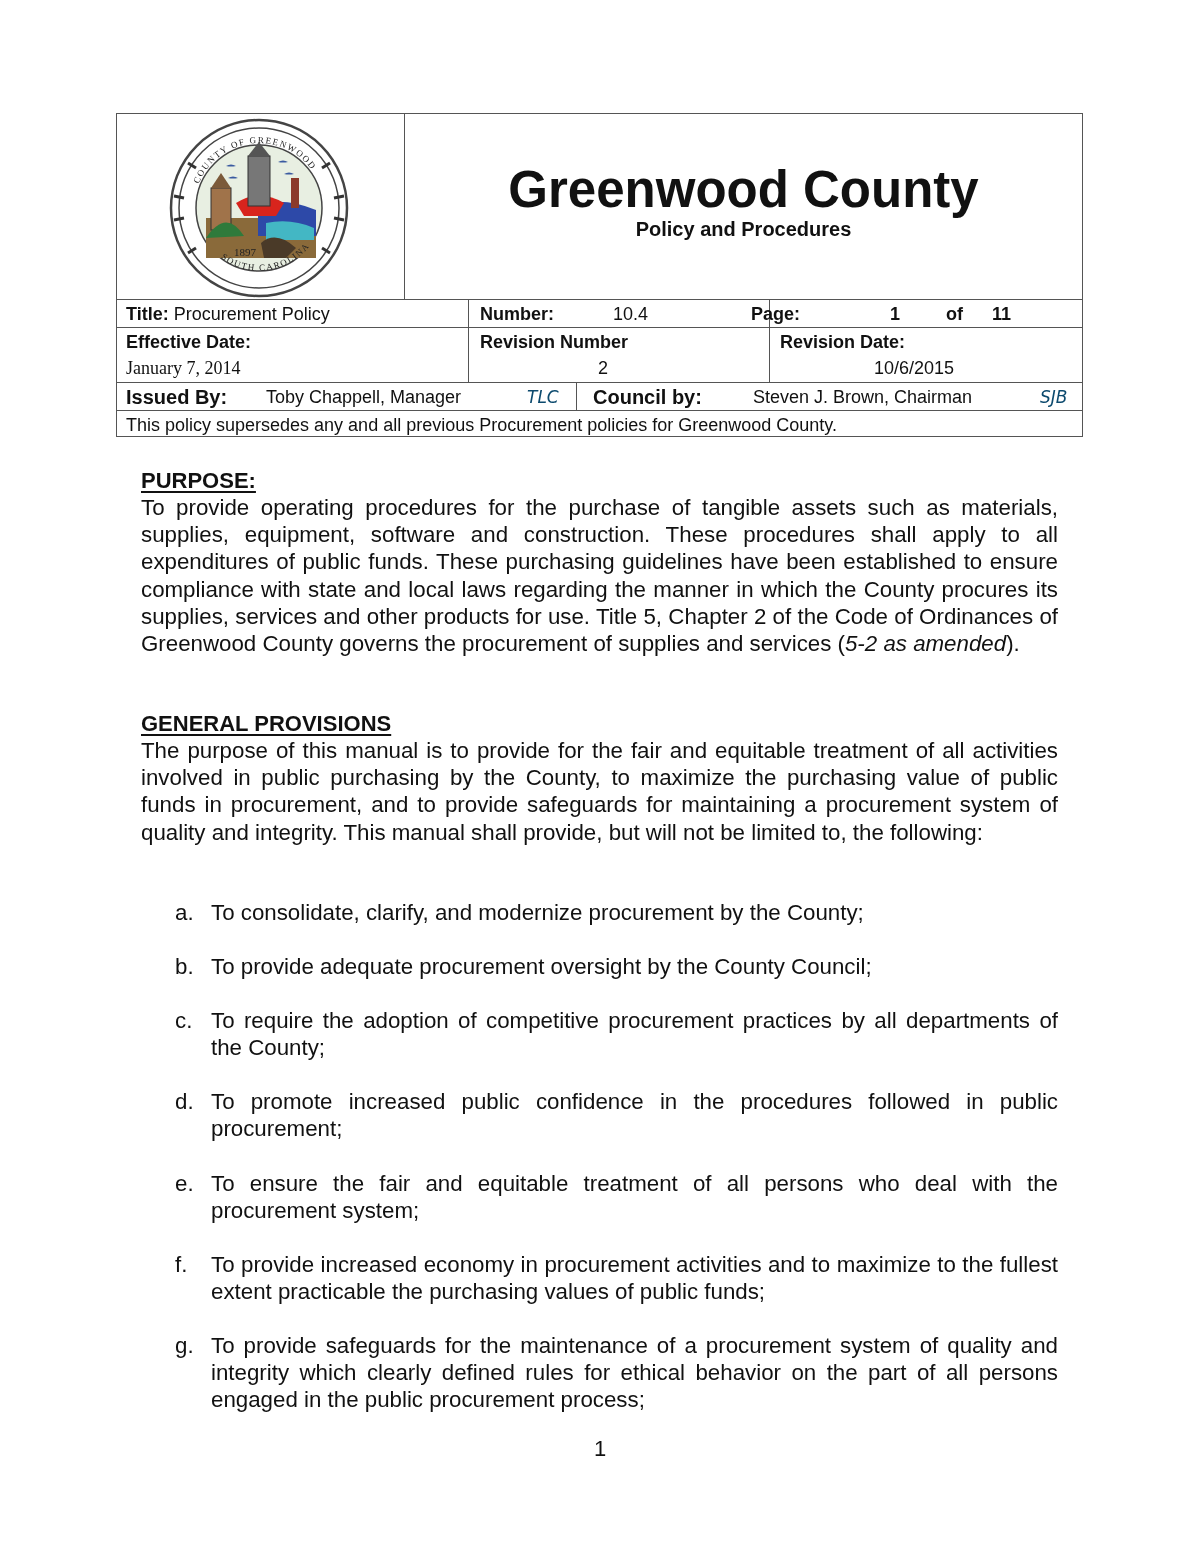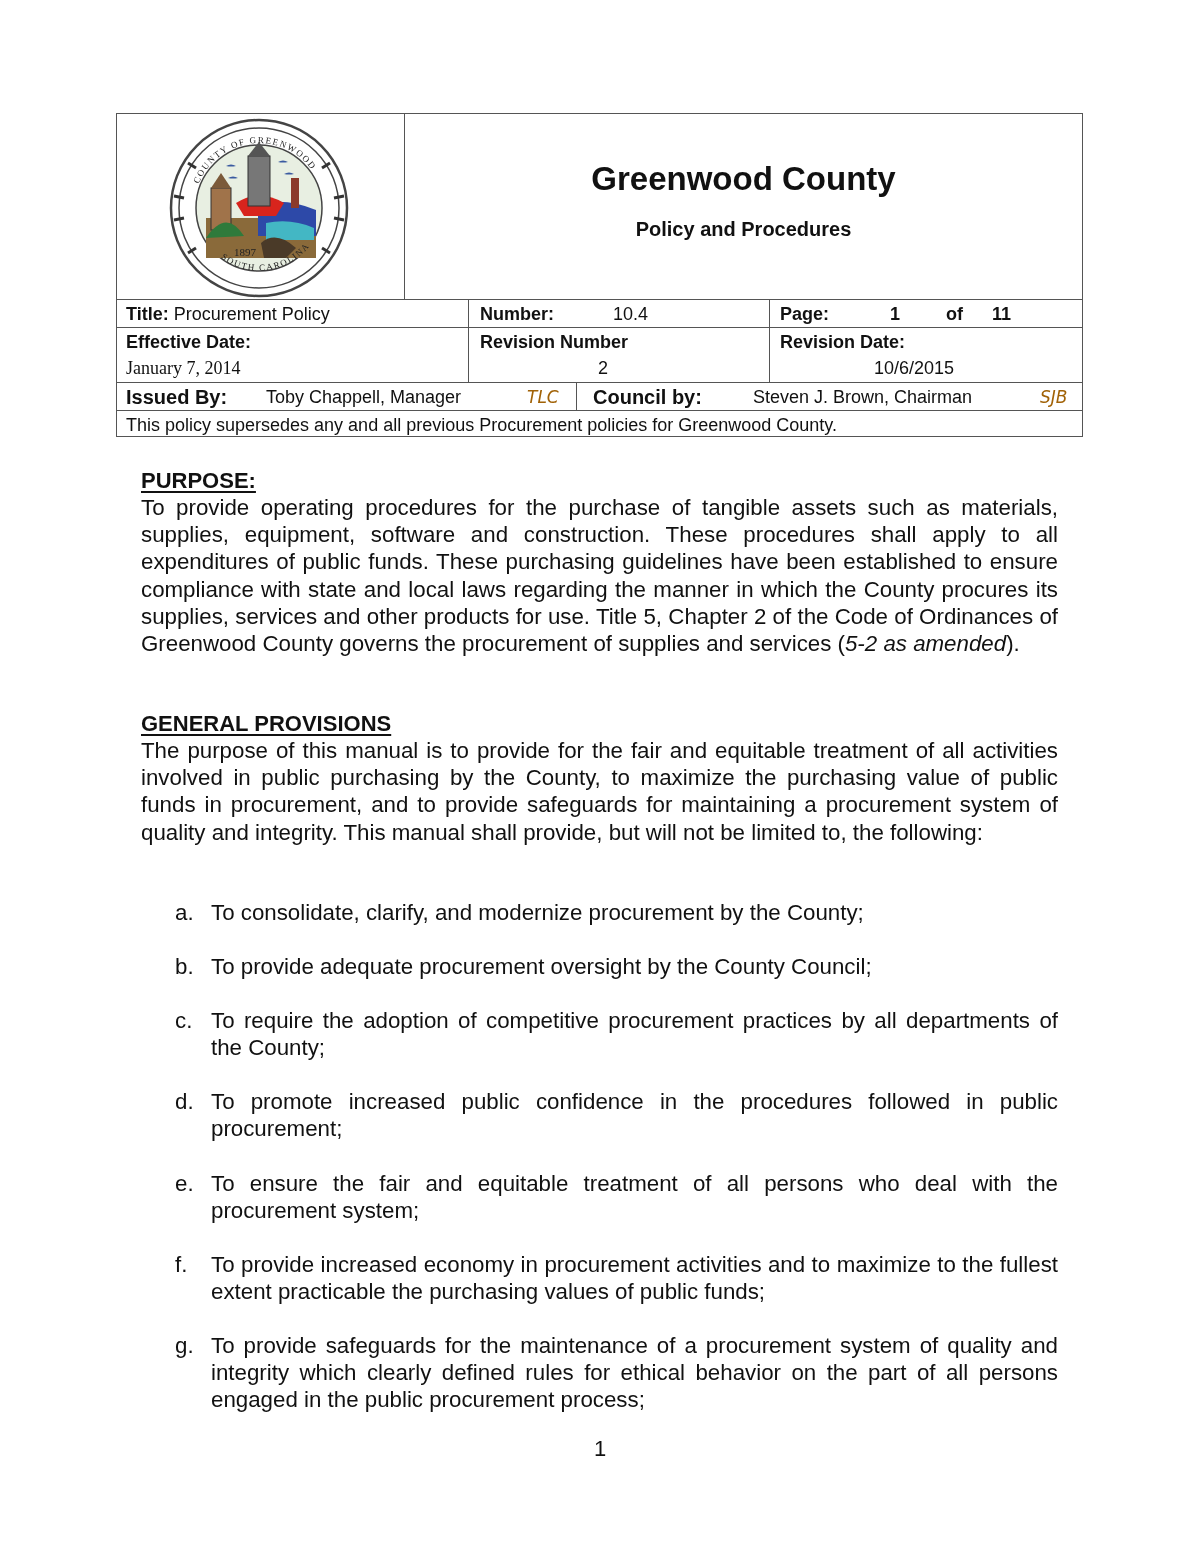--- a/index.html
+++ b/index.html
@@ -7,25 +7,25 @@
          font-family: "Liberation Sans", sans-serif; color: #111; }
   .abs { position: absolute; }
   
   .hdr { position: absolute; left: 116px; top: 113px; width: 967px; height: 324px;
          border: 1.5px solid #555; box-sizing: border-box; }
   .line-h { position: absolute; height: 0; border-top: 1.5px solid #555; }
   .line-v { position: absolute; width: 0; border-left: 1.5px solid #555; }
   .cell-text { position: absolute; font-size: 18px; white-space: nowrap; line-height: 26px; }
   .b { font-weight: bold; }
   .title { position: absolute; left: 404px; width: 679px; top: 160px; text-align: center;
-           font-size: 33px; font-weight: bold; letter-spacing: 0px; }
+           font-size: 51px; font-weight: bold; letter-spacing: 0px; }
   .subtitle { position: absolute; left: 404px; width: 679px; top: 218px; text-align: center;
               font-size: 20px; font-weight: bold; }
   .sig { position: absolute; font-family: "DejaVu Sans", sans-serif; font-style: italic;
-         color: #a16207; font-size: 17px; }
+         color: #0c4a6e; font-size: 17px; }
   
   .section-head { position: absolute; left: 141px; font-size: 22px; font-weight: bold;
                   text-decoration: underline; text-underline-offset: 3px; }
   .para { position: absolute; left: 141px; width: 917px; font-size: 22.3px; line-height: 27.2px;
           text-align: justify; }
   .item { position: absolute; left: 175px; width: 883px; font-size: 22.3px; line-height: 27.2px; }
   .item .letter { position: absolute; left: 0; width: 36px; }
   .item .txt { display: block; margin-left: 36px; text-align: justify; }
   .pagenum { position: absolute; top: 1436px; left: 0; width: 1200px; text-align: center; font-size: 22px; }
 </style>
@@ -91,21 +91,21 @@
 
 <div class="title">Greenwood County</div>
 <div class="subtitle">Policy and Procedures</div>
 
 <div class="cell-text" style="left:126px; top:301px;">
   <span class="b">Title:</span>
   <span>Procurement Policy</span>
 </div>
 <div class="cell-text b" style="left:480px; top:301px;">Number:</div>
 <div class="cell-text" style="left:613px; top:301px;">10.4</div>
-<div class="cell-text b" style="left:780px; top:301px;">Page:</div>
+<div class="cell-text b" style="left:751px; top:301px;">Page:</div>
 <div class="cell-text b" style="left:890px; top:301px;">1</div>
 <div class="cell-text b" style="left:946px; top:301px;text-align:center;">of</div>
 <div class="cell-text b" style="left:992px; top:301px;">11</div>
 
 <div class="cell-text b" style="left:126px; top:329px;">Effective Date:</div>
 <div class="cell-text" style="left:126px; top:355px;font-family:Liberation Serif, serif;">January 7, 2014</div>
 <div class="cell-text b" style="left:480px; top:329px;">Revision Number</div>
 <div class="cell-text" style="left:598px; top:355px;">2</div>
 <div class="cell-text b" style="left:780px; top:329px;">Revision Date:</div>
 <div class="cell-text" style="left:874px; top:355px;">10/6/2015</div>

